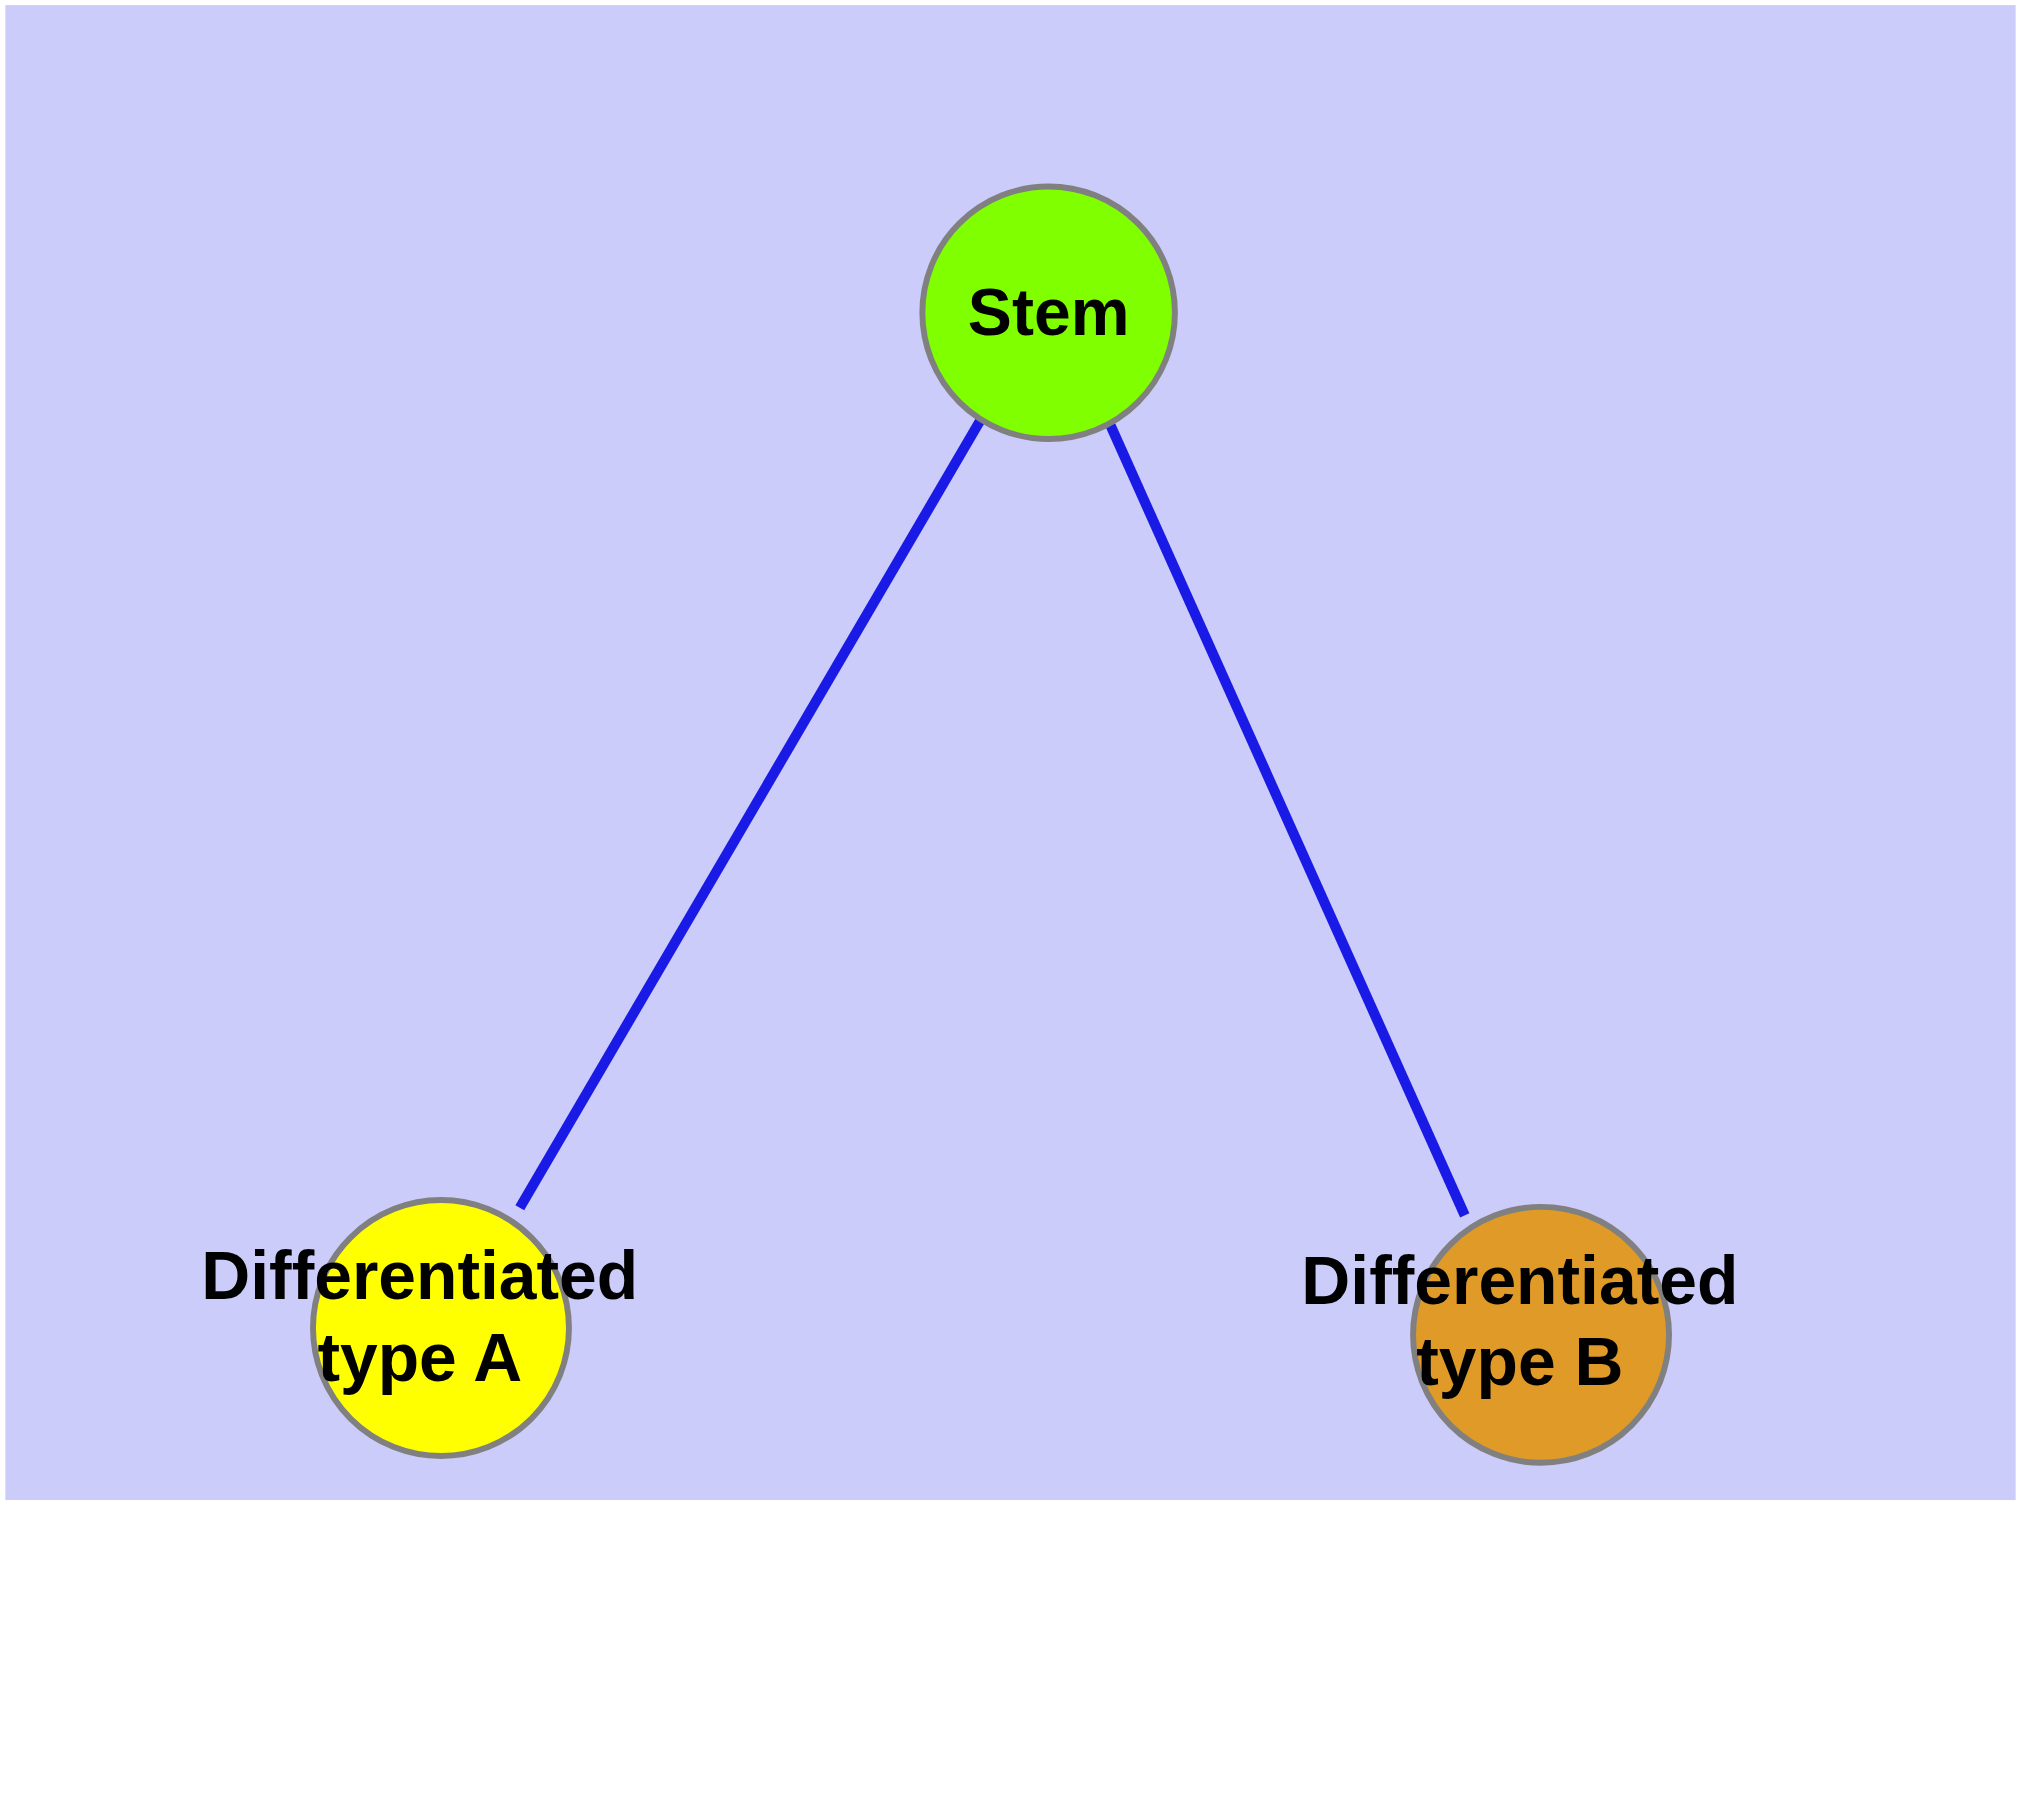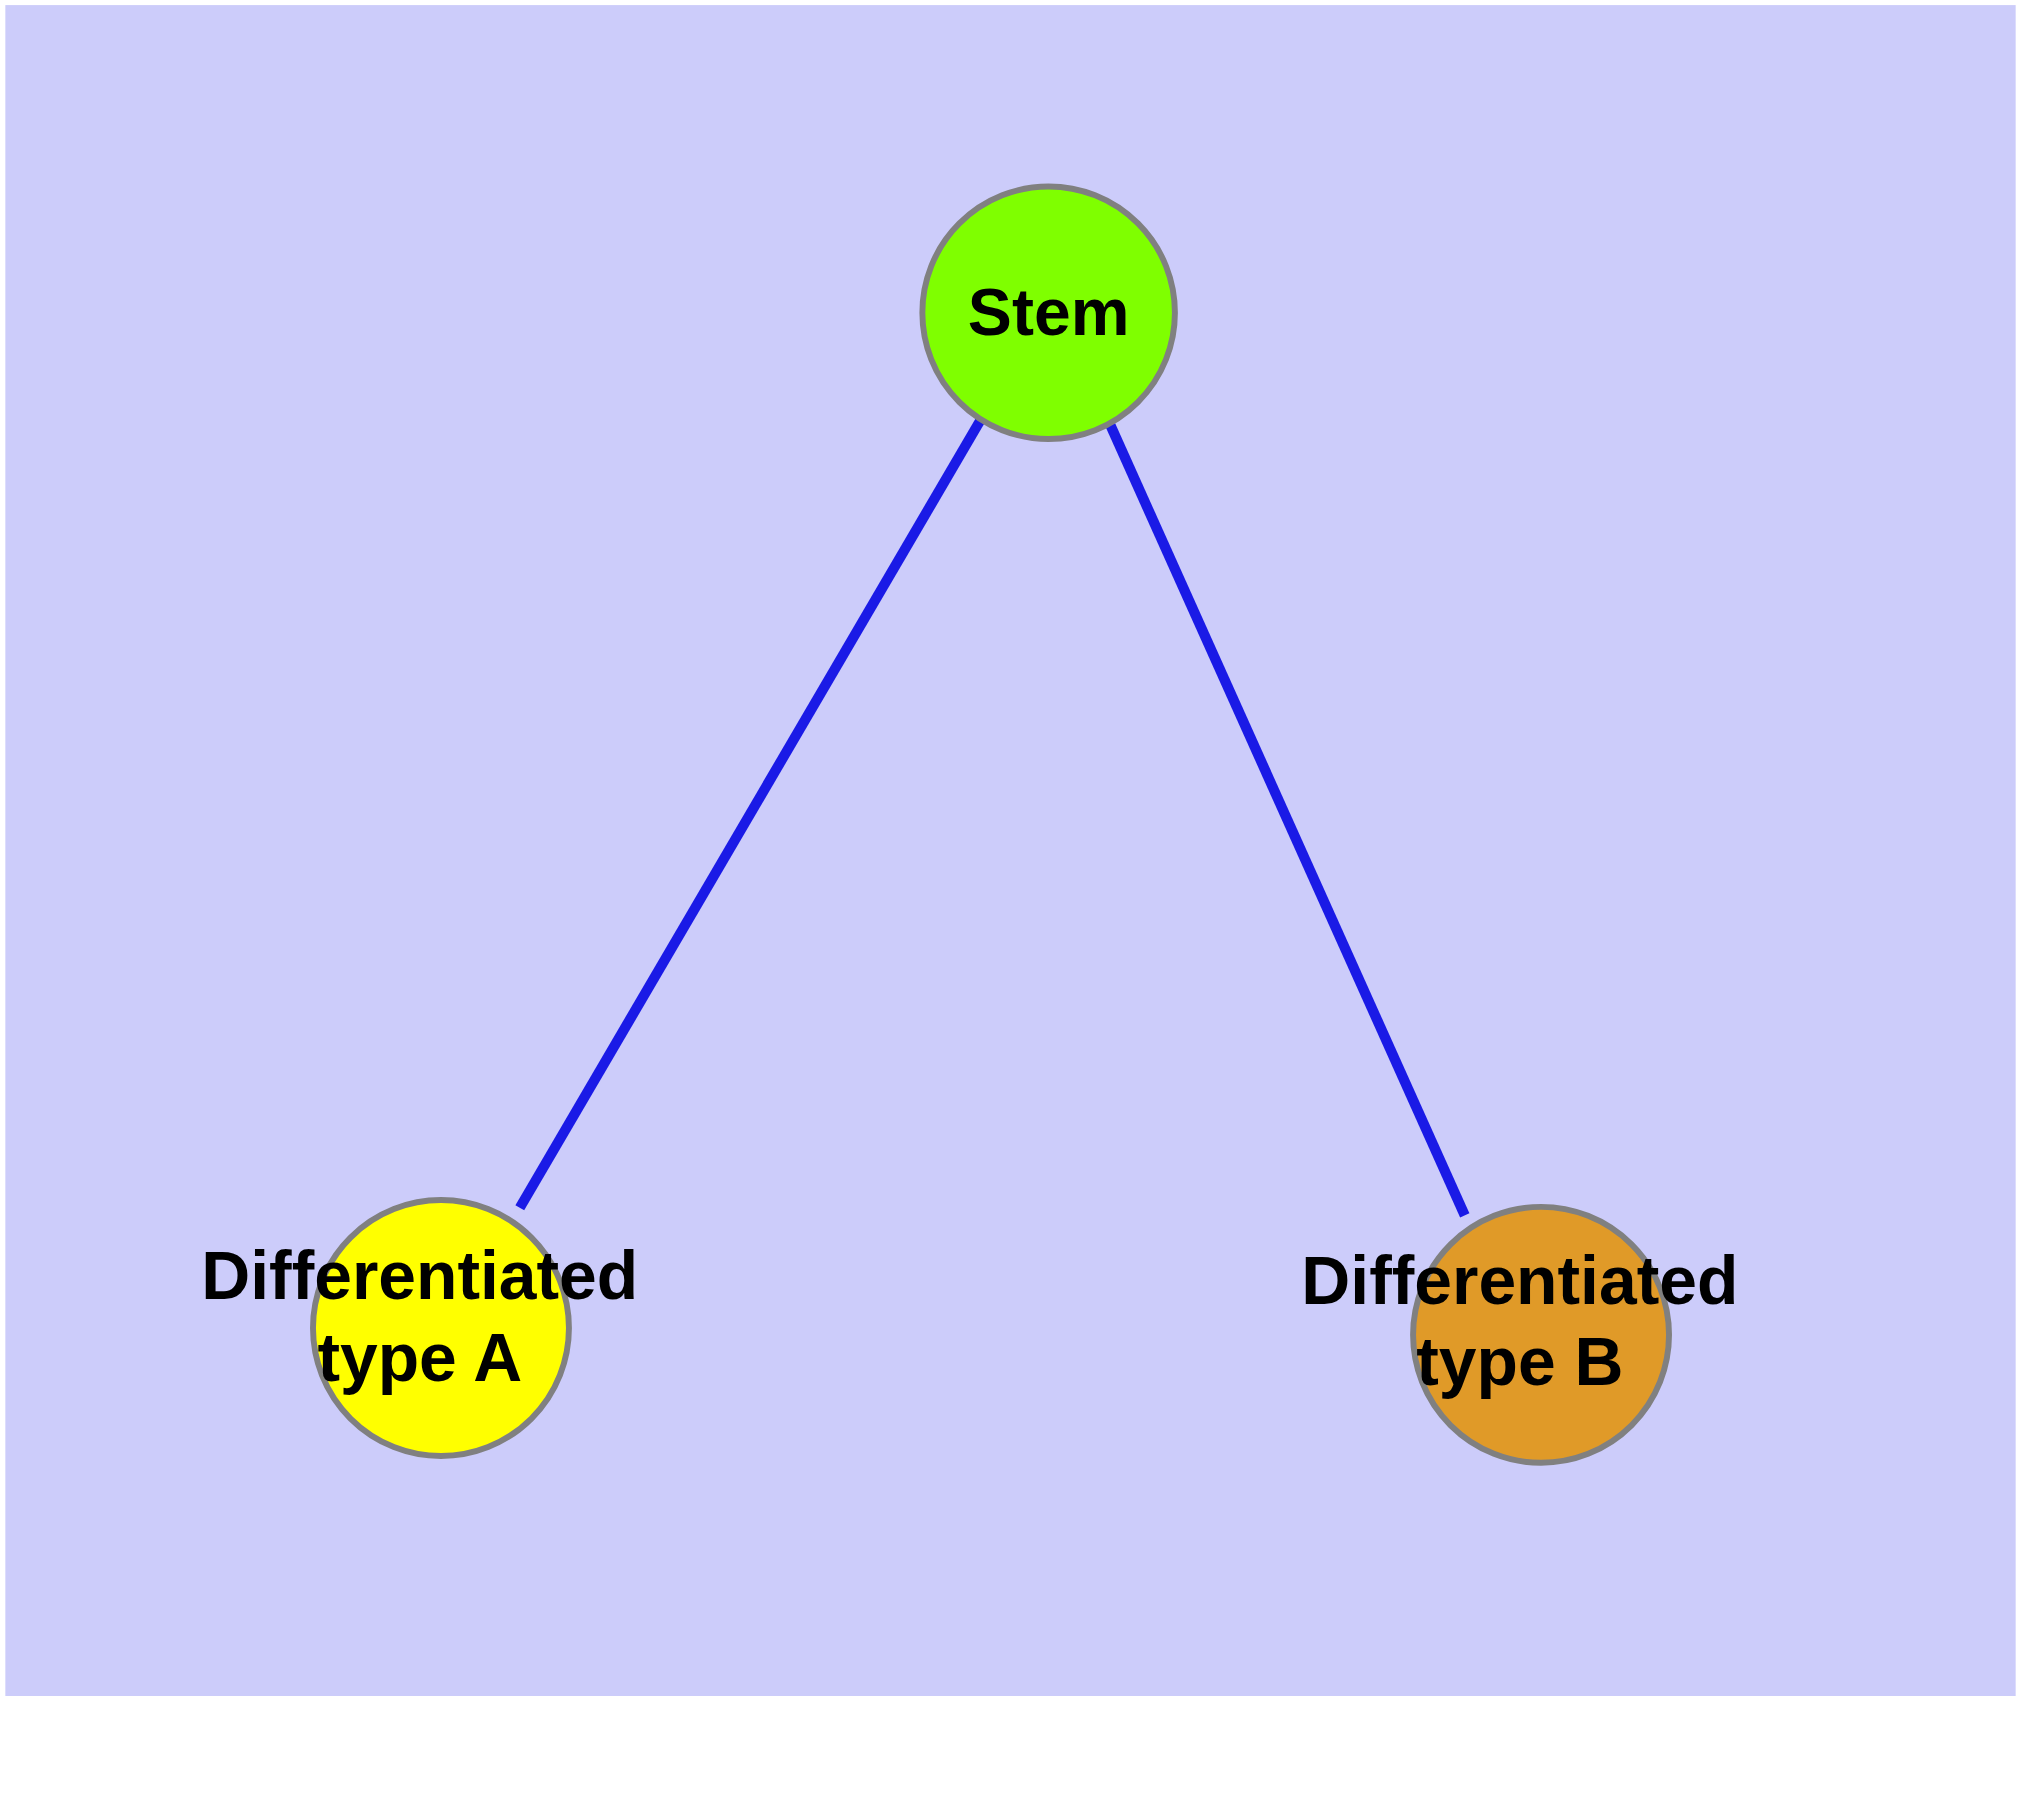--- a/index.html
+++ b/index.html
@@ -36,21 +36,21 @@
     font-family: "Liberation Sans", sans-serif;
     font-weight: bold;
     fill: #000000;
     text-anchor: middle;
     dominant-baseline: middle;
   }
 </style>
 </head>
 <body>
 
-<div id="canvas" style="width: 2021px; height: 1696px; background: rgb(255, 255, 255);">
+<div id="canvas" style="width: 2021px; height: 1500px; background: rgb(255, 255, 255);">
   <svg id="graph-svg" viewBox="0 0 2384 2138" xmlns="http://www.w3.org/2000/svg" style="width: 2021px; height: 1812px;">
 
     <rect id="bg-rect" x="6" y="6" width="2372" height="2126" fill="#ccccfa"></rect>
 
     <g id="edges-group">
         <line class="edge-line" x1="1157" y1="495" x2="613" y2="1425" stroke="#1a1ae6" stroke-width="12"></line>
         <line class="edge-line" x1="1310" y1="502" x2="1728" y2="1434" stroke="#1a1ae6" stroke-width="12"></line>
       </g>
     <g id="nodes-group">
         <circle class="node-circle" cx="1237" cy="369" r="149" fill="#7fff00" stroke="#808080" stroke-width="7"></circle>

